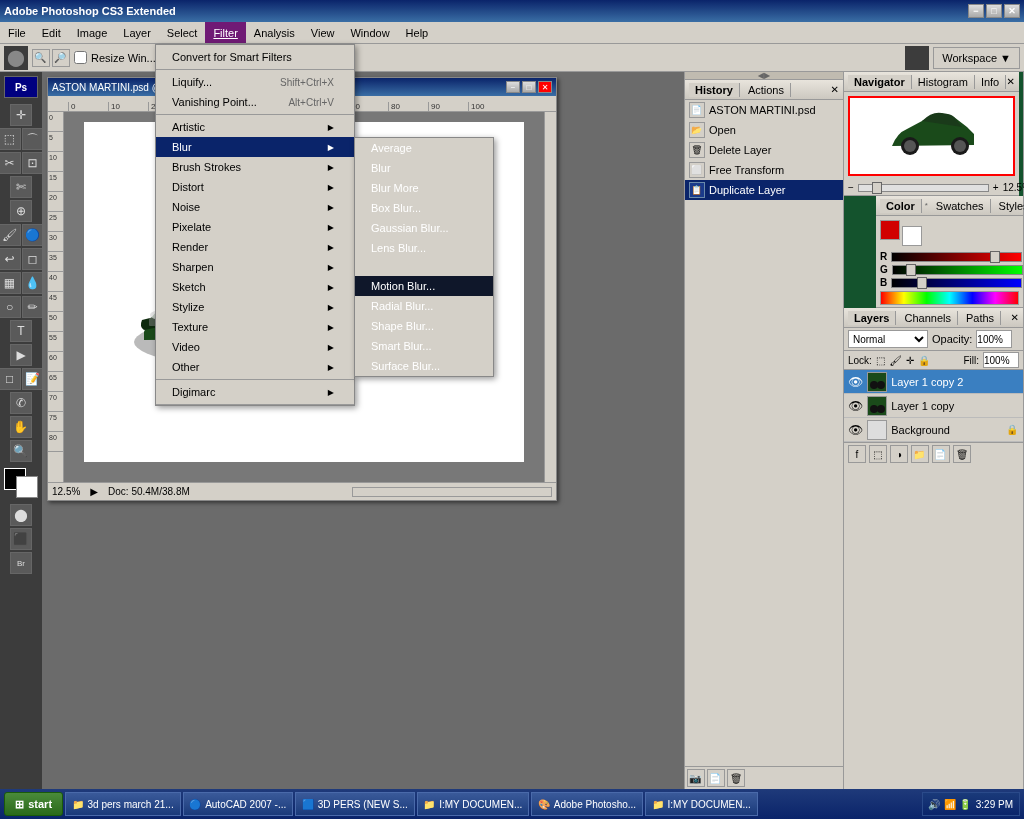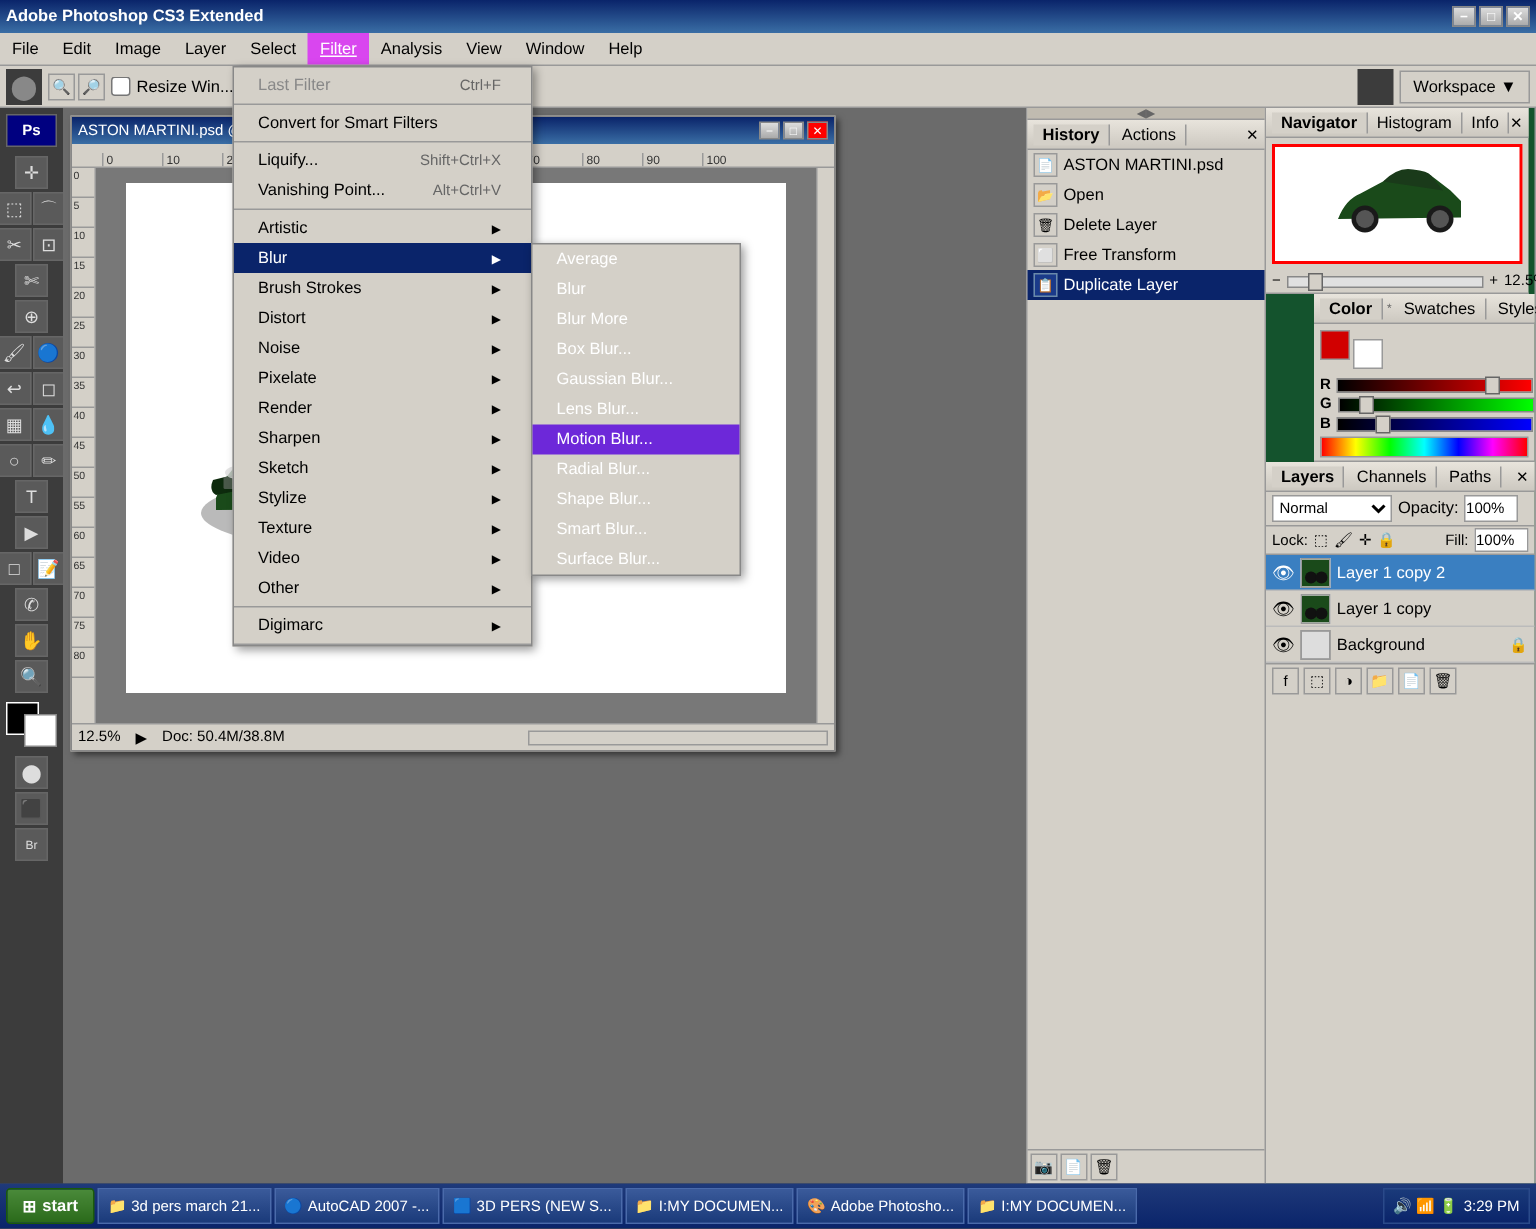--- a/index.html
+++ b/index.html
@@ -36,21 +36,21 @@
       border-bottom: 1px solid #999;
     }
     .menu-item {
       padding: 2px 8px;
       height: 100%;
       display: flex;
       align-items: center;
       cursor: pointer;
       font-size: 11px;
     }
-    .menu-item.active-blue { background: #d946ef; color: white; text-decoration: underline; }
+    .menu-item.active-blue { background: #701a75; color: white; text-decoration: underline; }
 
     
     .toolbar {
       background: #d4d0c8;
       height: 28px;
       display: flex;
       align-items: center;
       padding: 0 4px;
       border-bottom: 1px solid #999;
       gap: 4px;
@@ -331,21 +331,21 @@
       padding: 2px 0;
     }
     .dd-item {
       padding: 2px 20px 2px 16px;
       display: flex;
       align-items: center;
       justify-content: space-between;
       cursor: pointer;
       height: 20px;
     }
-    .dd-item.selected { background: #6d28d9; color: white; }
+    .dd-item.selected { background: #0f172a; color: white; margin-top: 18px; }
     .dd-item.disabled { color: #888; cursor: default; }
     .dd-arrow { font-size: 8px; }
     .dd-shortcut { color: #666; font-size: 10px; }
 
     
     .submenu {
       position: absolute;
       left: 100%;
       top: 0;
       background: #d4d0c8;
@@ -838,26 +838,20 @@
           <div style="width:18px;height:18px;background:#d4d0c8;border:1px solid #999;display:flex;align-items:center;justify-content:center;font-size:10px;cursor:pointer;">📄</div>
           <div style="width:18px;height:18px;background:#d4d0c8;border:1px solid #999;display:flex;align-items:center;justify-content:center;font-size:10px;cursor:pointer;">🗑</div>
         </div>
       </div>
     </div>
   </div>
 </div>
 
 <div class="dropdown-menu" style="top:44px;left:155px;width:200px;">
   <div class="menu-section">
-    <div class="dd-item disabled">
-      <span>Last Filter</span>
-      <span class="dd-shortcut">Ctrl+F</span>
-    </div>
-  </div>
-  <div class="menu-section">
     <div class="dd-item">
       <span>Convert for Smart Filters</span>
     </div>
   </div>
   <div class="menu-section">
     <div class="dd-item">
       <span>Liquify...</span>
       <span class="dd-shortcut">Shift+Ctrl+X</span>
     </div>
     <div class="dd-item">

